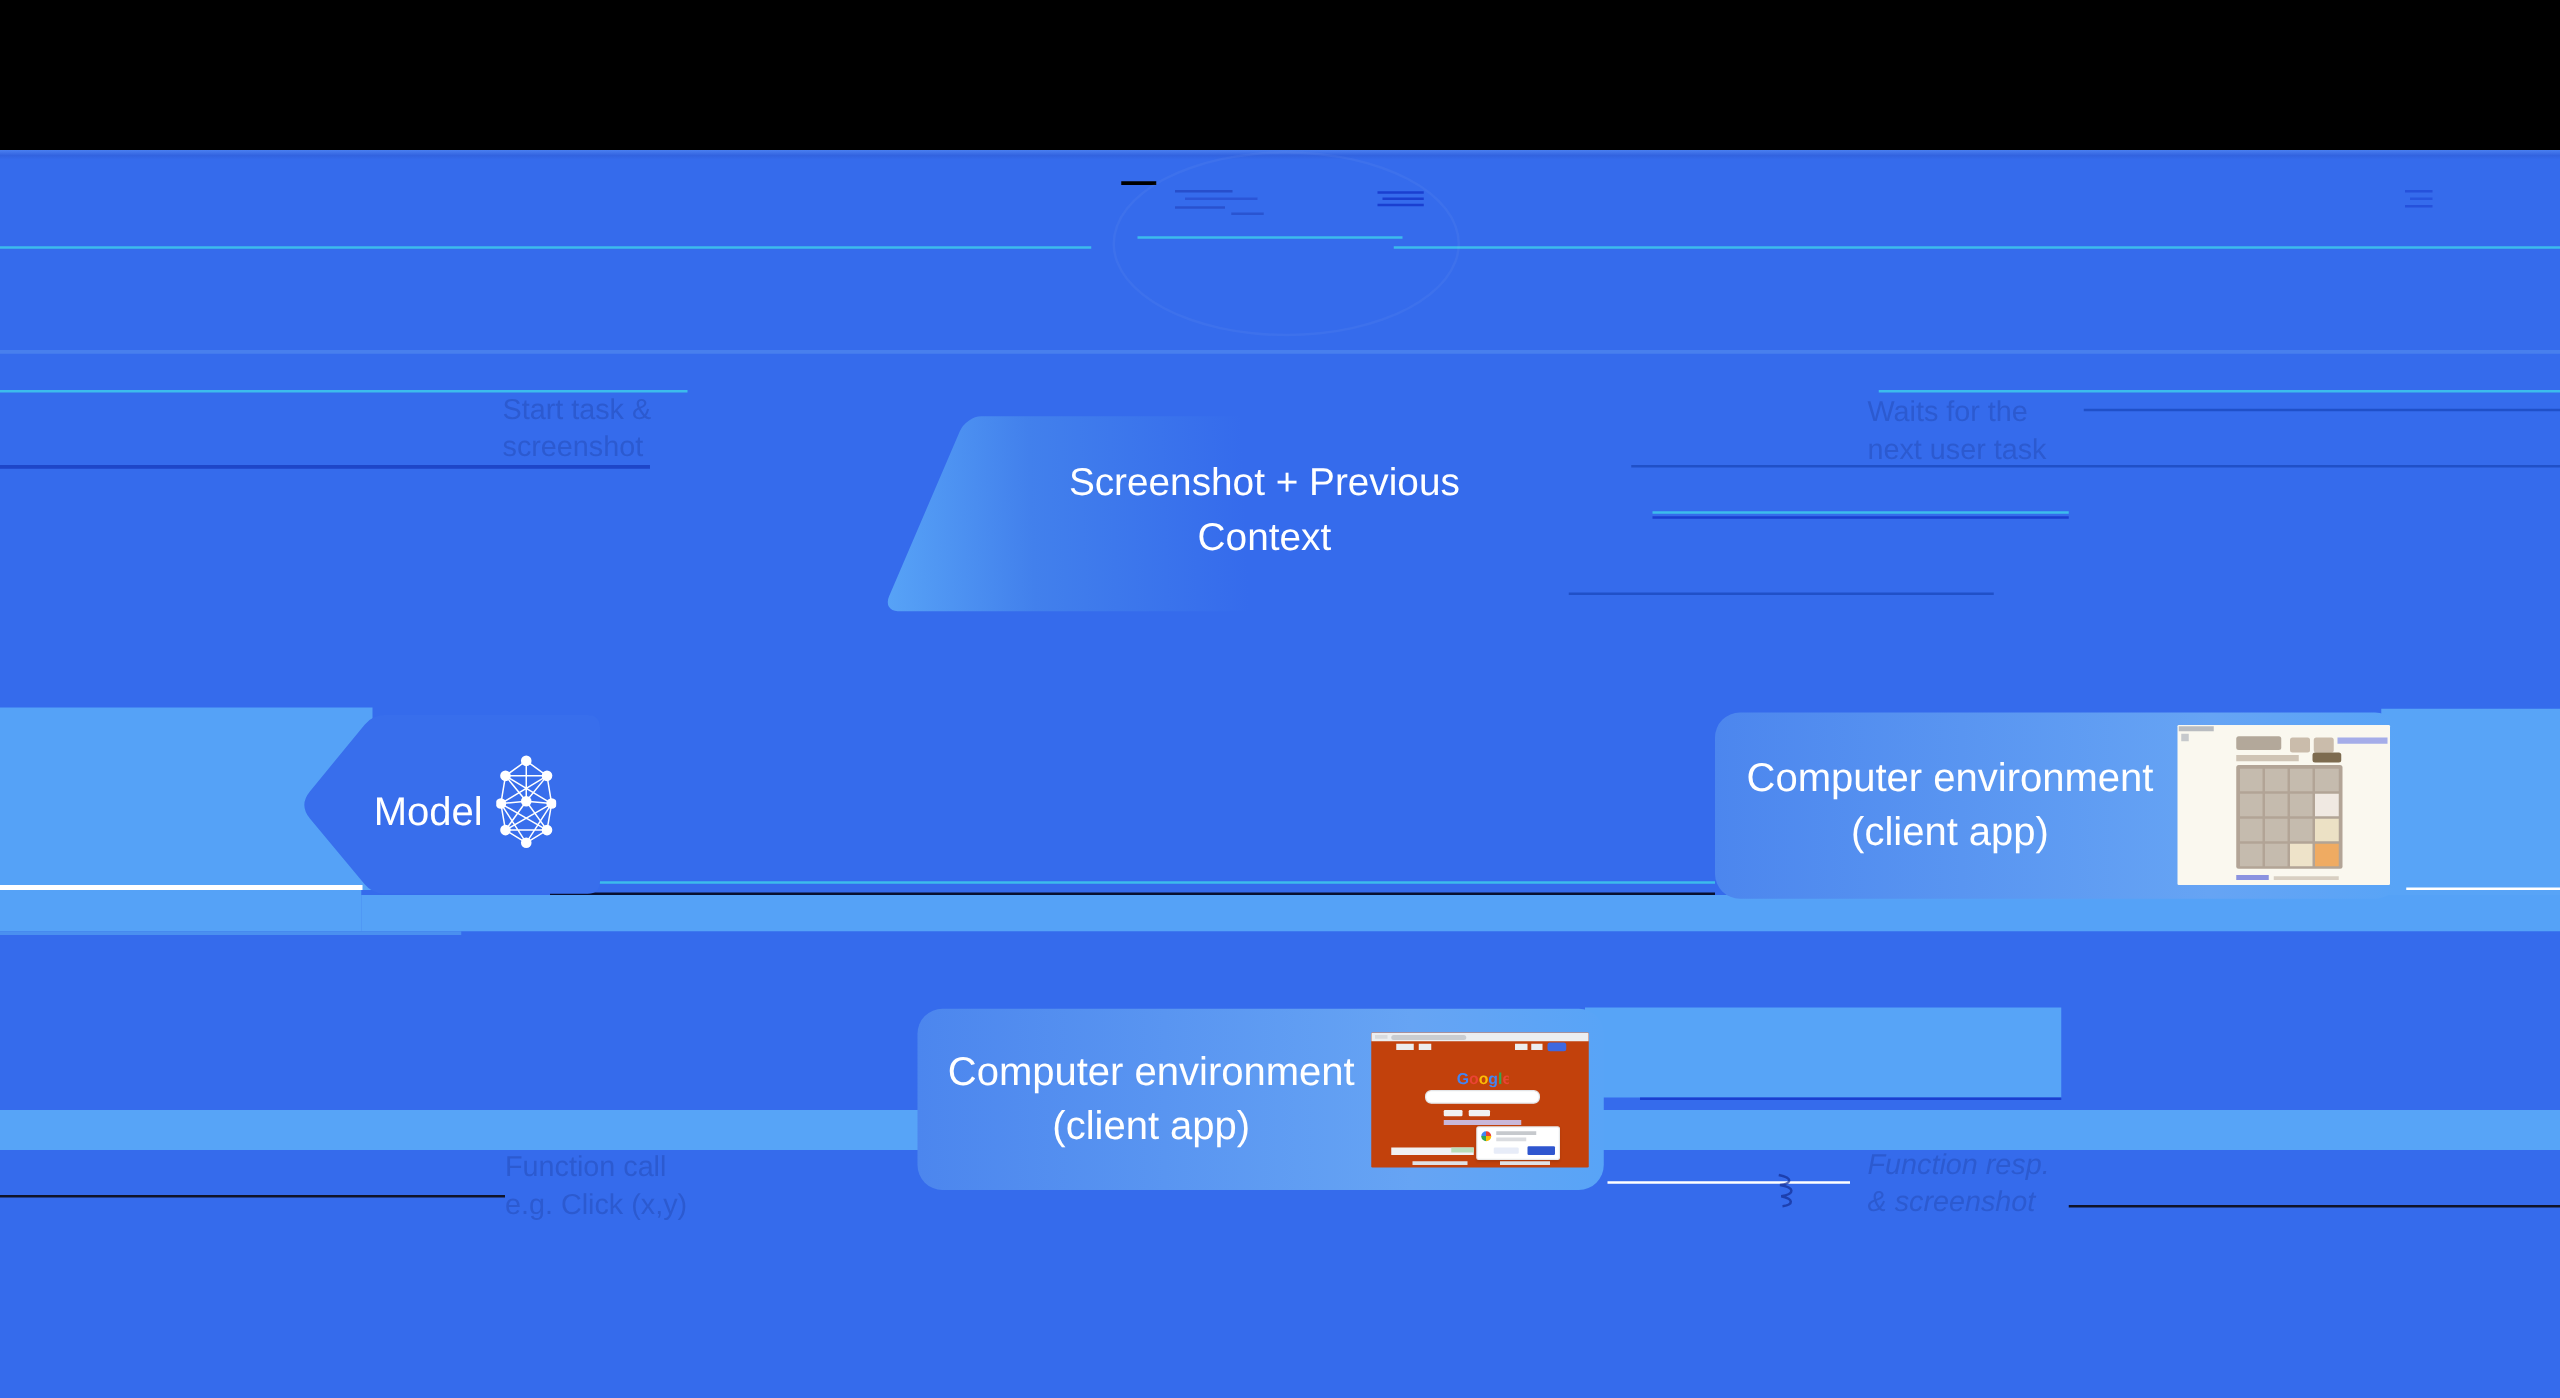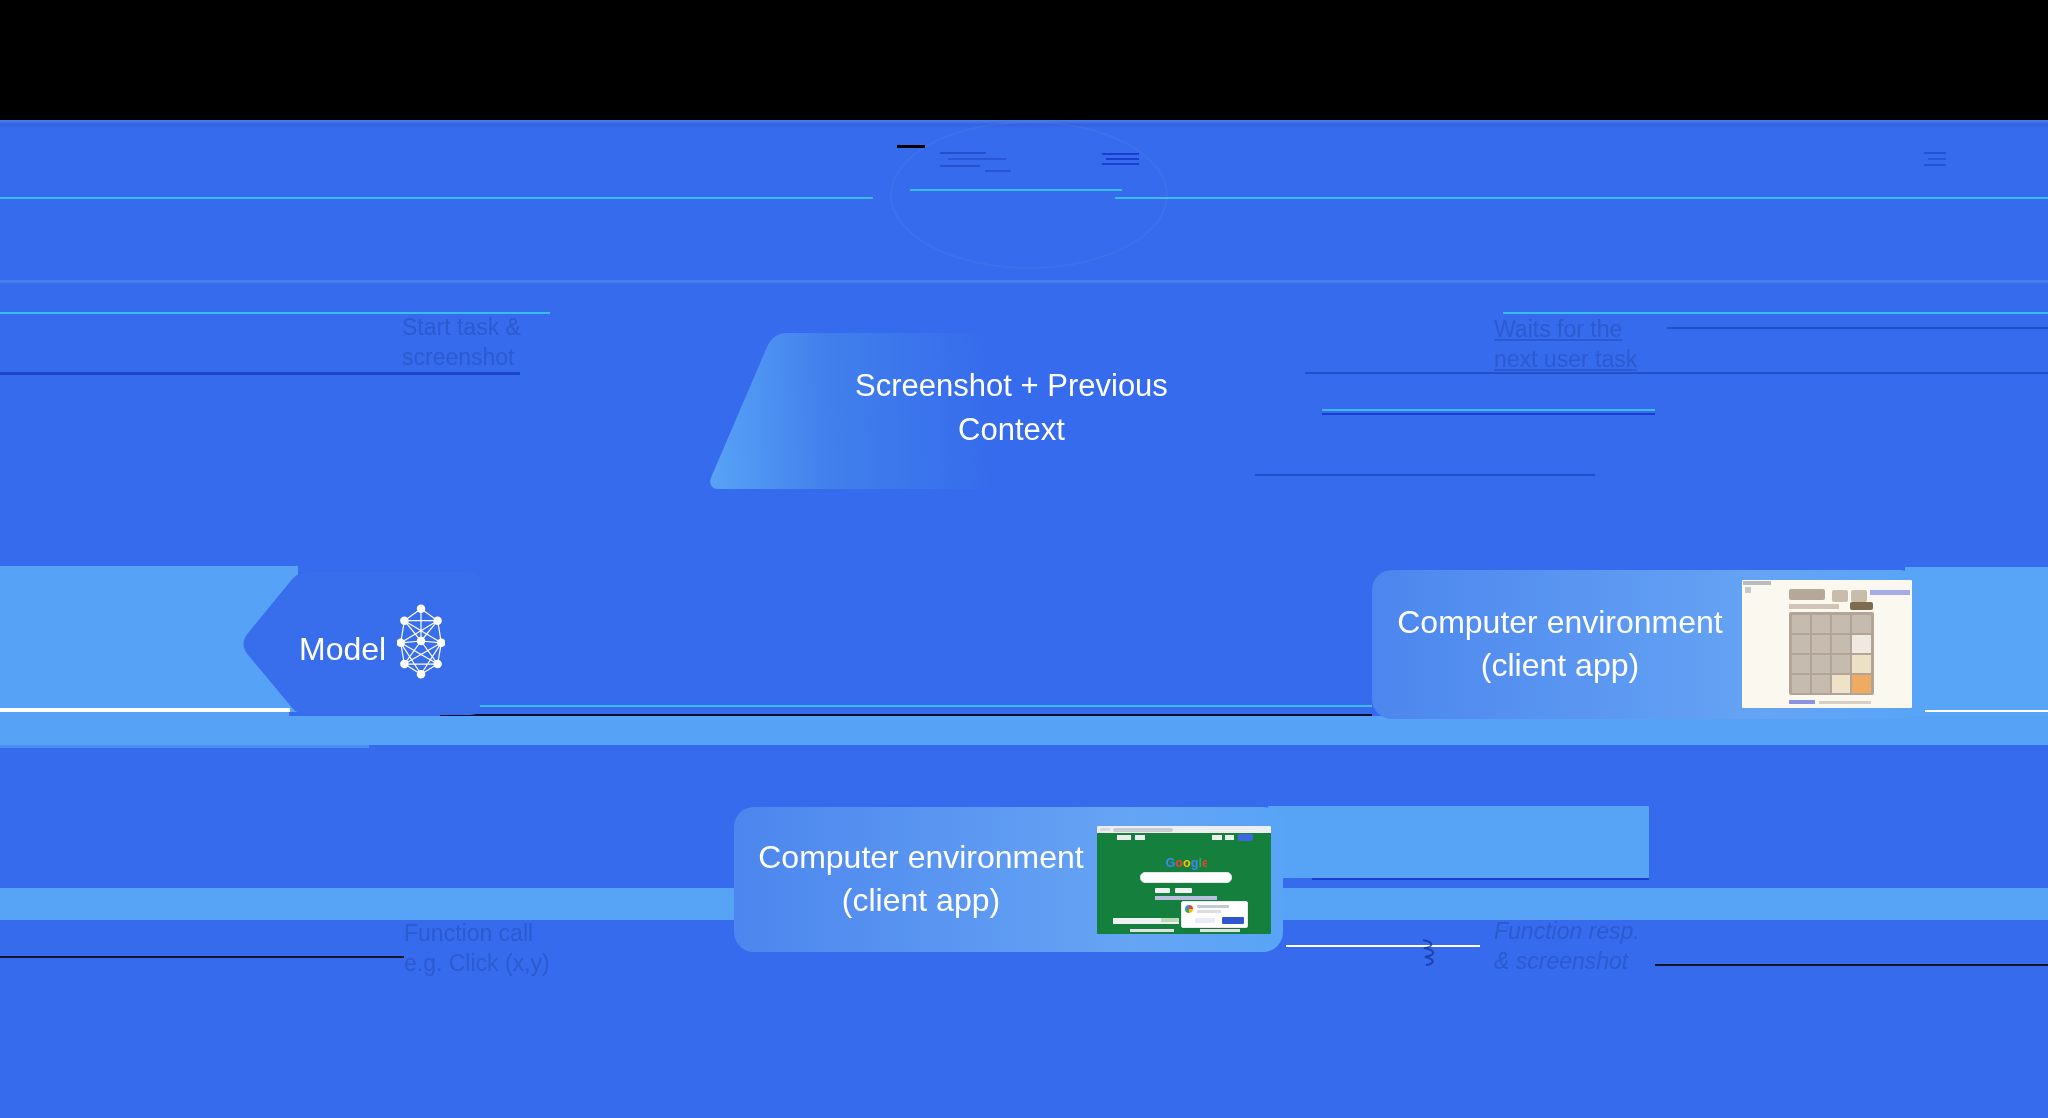--- a/index.html
+++ b/index.html
@@ -131,21 +131,21 @@
     <div class="abs" style="left:90px;top:95px;width:18px;height:18px;background:#eee3c9;"></div>
     <div class="abs" style="left:110px;top:95px;width:19px;height:18px;background:#efab62;"></div>
 
     <div class="abs" style="left:47px;top:120px;width:26px;height:4px;background:#8b93e0;"></div>
     <div class="abs" style="left:77px;top:121px;width:52px;height:3px;background:#d8cfc2;"></div>
   </div>
 
   <div class="abs" style="left:734px;top:807px;width:549px;height:145px;border-radius:20px;background:linear-gradient(90deg,#4c86ee,#66a4f4 72%,#58a4f7 100%);"></div>
   <div class="abs wtext" style="left:721px;top:836px;width:400px;text-align:center;font-size:32px;line-height:43px;white-space:nowrap;">Computer environment<br>(client app)</div>
 
-  <div class="abs" style="left:1097px;top:826px;width:174px;height:108px;background:#15803d;border-radius:1px;overflow:hidden;">
+  <div class="abs" style="left:1097px;top:826px;width:174px;height:108px;background:#c2410c;border-radius:1px;overflow:hidden;">
     <div class="abs" style="left:0;top:0;width:174px;height:7px;background:#eceef0;"></div>
     <div class="abs" style="left:16px;top:2px;width:60px;height:4px;background:#c9ccd0;border-radius:2px;"></div>
     <div class="abs" style="left:3px;top:2px;width:10px;height:3px;background:#d8dadd;"></div>
     <div class="abs" style="left:20px;top:9px;width:14px;height:5px;background:#ededee;"></div>
     <div class="abs" style="left:38px;top:9px;width:10px;height:5px;background:#ededee;"></div>
     <div class="abs" style="left:141px;top:8px;width:15px;height:7px;background:#3e68e0;border-radius:2px;"></div>
     <div class="abs" style="left:115px;top:9px;width:10px;height:5px;background:#ededee;"></div>
     <div class="abs" style="left:128px;top:9px;width:9px;height:5px;background:#ededee;"></div>
 
     <svg class="abs" style="left:68px;top:29px;" width="42" height="15" viewBox="0 0 44 16">
@@ -165,16 +165,16 @@
     <div class="abs" style="left:125px;top:91px;width:22px;height:7px;background:#2f56cf;border-radius:1px;"></div>
     <div class="abs" style="left:98px;top:92px;width:20px;height:5px;background:#e7ecf8;border-radius:1px;"></div>
 
     <div class="abs" style="left:16px;top:92px;width:66px;height:6px;background:#f0f1f3;"></div>
     <div class="abs" style="left:64px;top:92px;width:18px;height:4px;background:#b9dcb9;"></div>
     <div class="abs" style="left:33px;top:103px;width:44px;height:3px;background:#dfe1e4;"></div>
     <div class="abs" style="left:103px;top:103px;width:40px;height:3px;background:#dfe1e4;"></div>
   </div>
 
   <div class="abs ghost" style="left:402px;top:312px;">Start task &amp;<br>screenshot</div>
-  <div class="abs ghost" style="left:1494px;top:314px;text-decoration:underline;">Waits for the<br>next user task</div>
+  <div class="abs ghost" style="left:1494px;top:314px;">Waits for the<br>next user task</div>
   <div class="abs ghost" style="left:404px;top:918px;">Function call<br>e.g. Click (x,y)</div>
   <div class="abs ghost" style="left:1494px;top:916px;font-style:italic;">Function resp.<br>&amp; screenshot</div>
 </div>
 
 </body></html>

